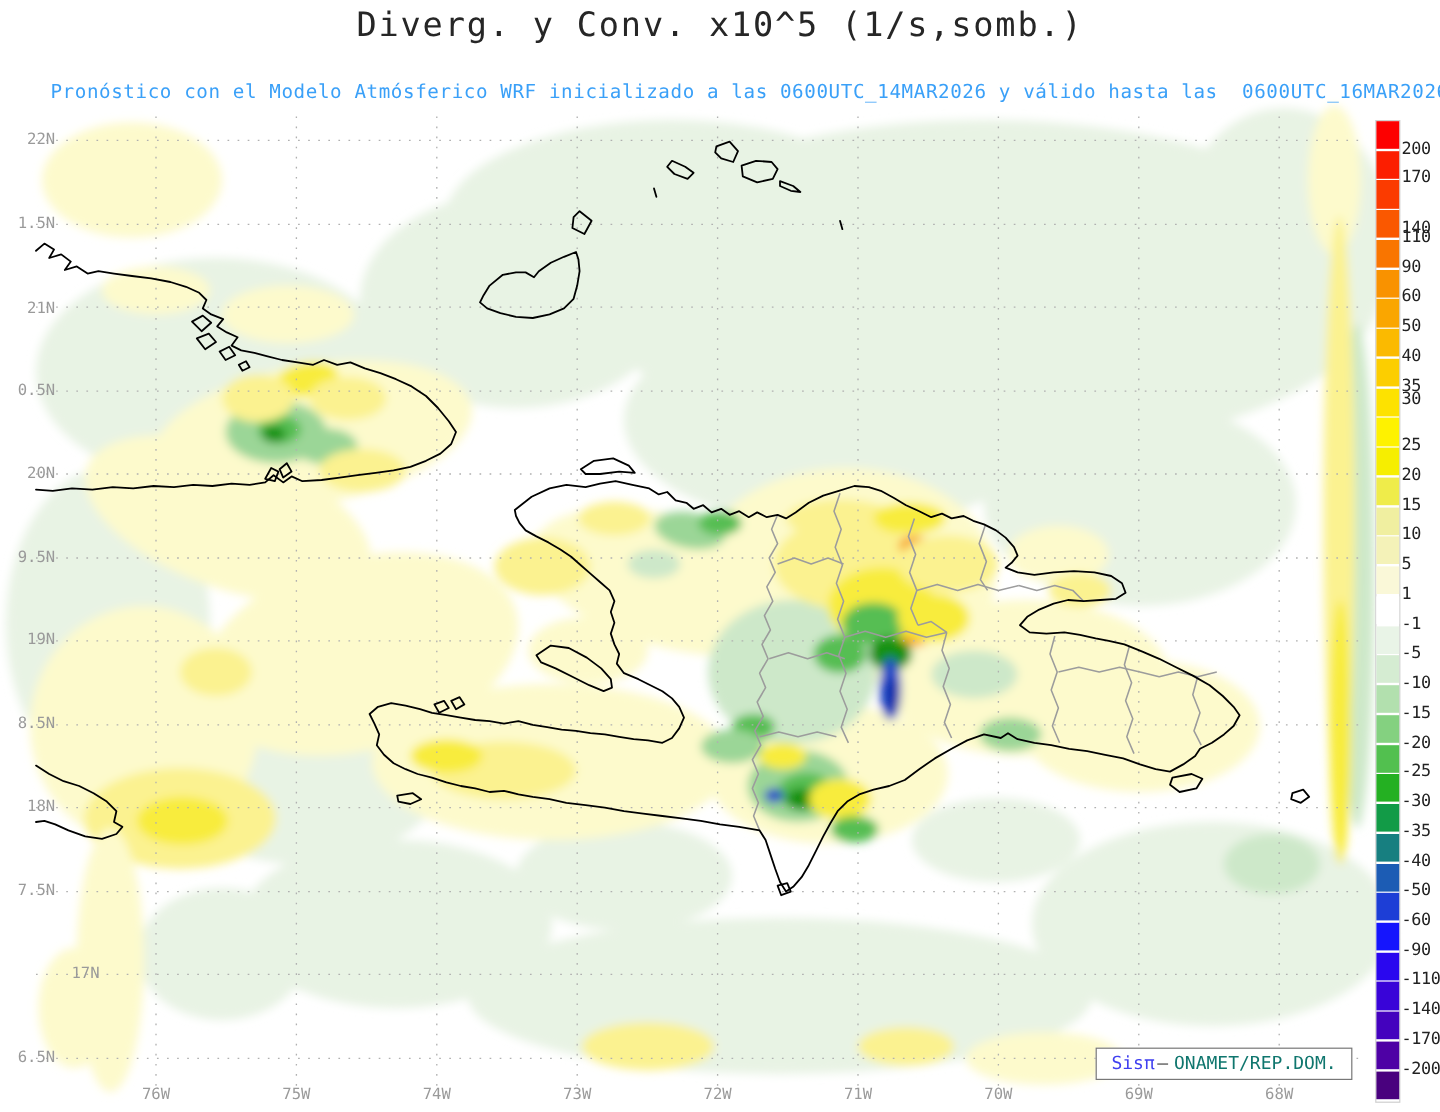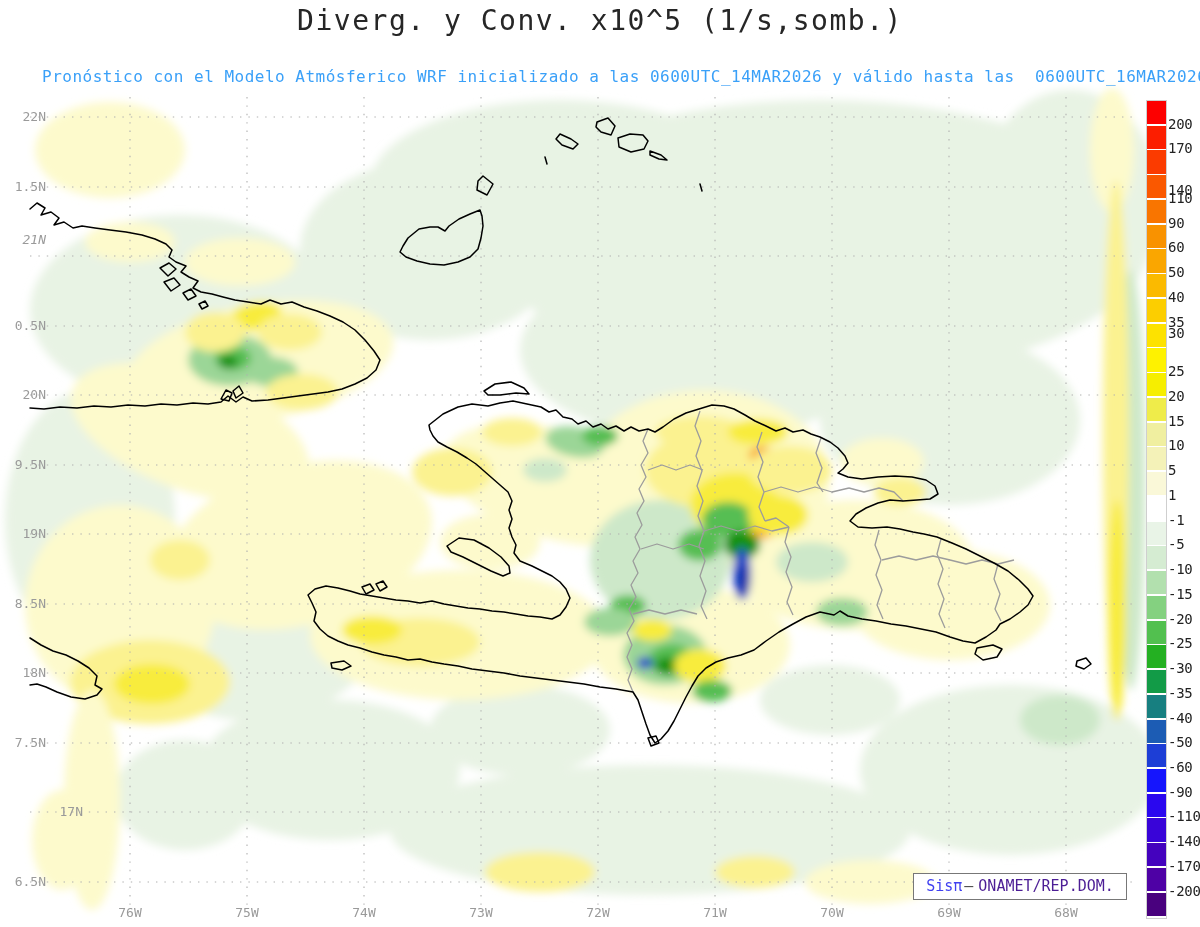--- a/index.html
+++ b/index.html
@@ -18,21 +18,21 @@
   #lon-labels div{position:absolute;width:50px;text-align:center;font-size:13px;color:#9A9A9A;top:905px;}
   #colorbar{position:absolute;left:1146px;top:100px;width:19px;height:817px;
             background:#fff;border:1px solid #CFCFCF;}
   #colorbar div{position:absolute;left:0;width:19px;}
   #cb-labels{position:absolute;left:1168px;top:0;width:40px;height:927px;}
   #cb-labels div{position:absolute;font-size:14px;letter-spacing:-.3px;color:#222;}
   .credit{position:absolute;left:913px;top:873px;width:212px;height:25px;background:#fff;
           border:1px solid #777;font-size:15px;line-height:24px;text-align:center;}
   .credit .app{color:#4040F0;}
   .credit .sep{color:#4D4D4D;margin:0 5px 0 2px;}
-  .credit .org{color:#4c1d95;}
+  .credit .org{color:#0f766e;}
 </style>
 </head>
 <body>
 
 <div class="page">
 
   <svg id="map-svg" viewBox="0 0 1200 927">
     <defs>
       <filter id="blobBlur" x="-40%" y="-40%" width="180%" height="180%">
         <feGaussianBlur stdDeviation="4"></feGaussianBlur>
@@ -195,21 +195,21 @@
         <path d="M 648 738 L 656 736 L 659 743 L 651 746 Z" fill="none" stroke="#000000" stroke-width="1.5" stroke-linejoin="round" stroke-linecap="round"></path>
       </g>
   </svg>
 
   <div class="title">Diverg. y Conv. x10^5 (1/s,somb.)</div>
   <div class="sub2">Pronóstico con el Modelo Atmósferico WRF inicializado a las 0600UTC_14MAR2026 y válido hasta las  0600UTC_16MAR2026</div>
 
   <div id="lat-labels">
       <div style="top: 109px;">22N</div>
       <div style="top: 179px;">1.5N</div>
-      <div style="top: 232px; font-style: italic;">21N</div>
+      <div style="top: 250px;">21N</div>
       <div style="top: 318px;">0.5N</div>
       <div style="top: 387px;">20N</div>
       <div style="top: 457px;">9.5N</div>
       <div style="top: 526px;">19N</div>
       <div style="top: 596px;">8.5N</div>
       <div style="top: 665px;">18N</div>
       <div style="top: 735px;">7.5N</div>
       <div style="top: 804px; padding-left: 37px;">17N</div>
       <div style="top: 874px;">6.5N</div>
     </div>

